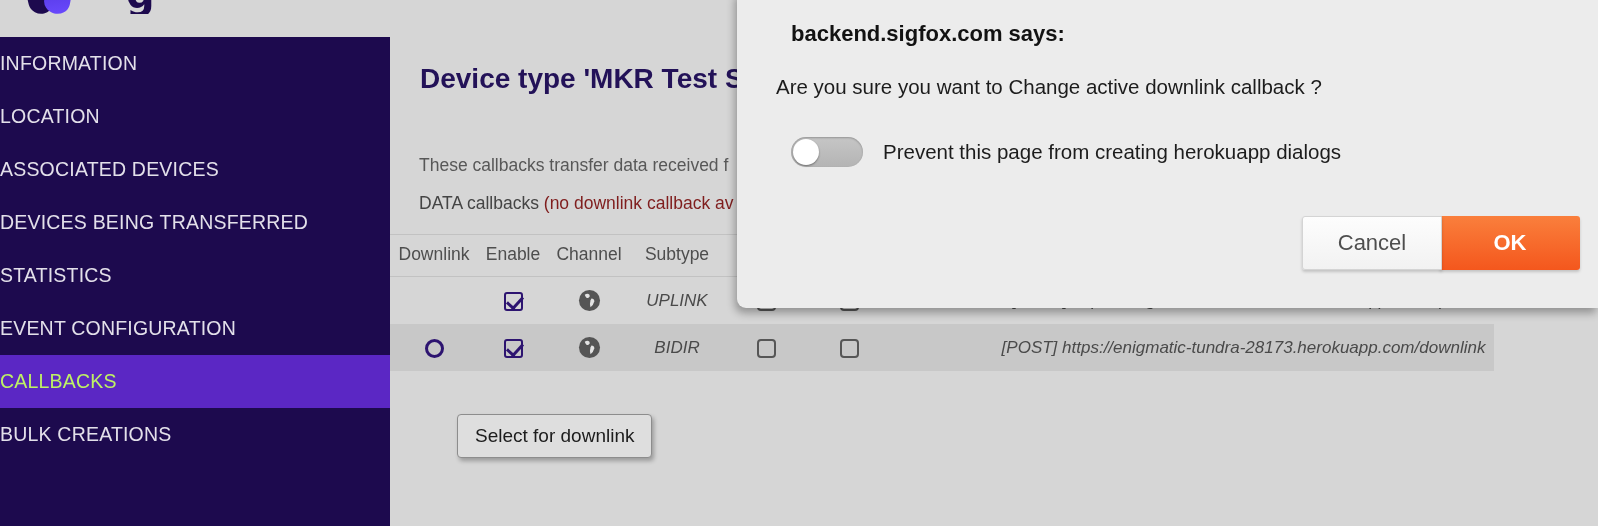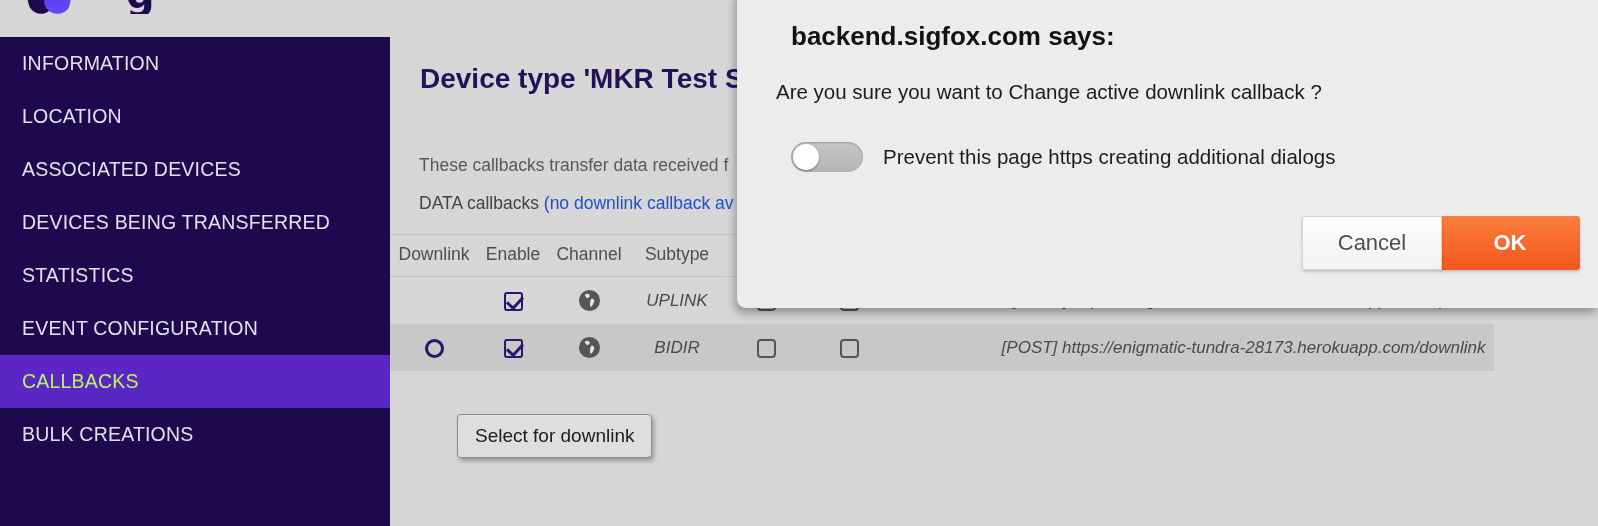--- a/index.html
+++ b/index.html
@@ -50,21 +50,20 @@
 
   
   .sidebar {
     position: absolute; left: 0; top: 37px;
     width: 390px; height: 489px;
     background: #1d0a4e;
   }
   .nav-item {
     height: 53px;
     display: flex; align-items: center;
-    padding-left: 22px;
     color: #e3e0ea;
     font-size: 19.5px;
     letter-spacing: .2px;
     font-family: "Liberation Sans", sans-serif;
     cursor: pointer;
     user-select: none;
   }
   .nav-item.active { background: #5b27c4; color: #bef264; }
 
   
@@ -86,21 +85,21 @@
     font-size: 17.5px;
     color: #585858;
     white-space: nowrap;
   }
   .desc2 {
     margin: 17px 0 0 29px;
     font-size: 17.5px;
     color: #444;
     white-space: nowrap;
   }
-  .desc2 .warn { color: #1d4ed8; }
+  .desc2 .warn { color: #7f1d1d; }
 
   
   .cb-table {
     margin-top: 20px;
     width: 1208px;
     border-collapse: collapse;
     table-layout: fixed;
   }
   .cb-table thead th {
     font-size: 17.5px;
@@ -182,21 +181,21 @@
     position: absolute;
     left: 737px; top: -8px;
     width: 861px; height: 316px;
     background: #ececec;
     border-bottom-left-radius: 9px;
     box-shadow: -2px 5px 9px rgba(0,0,0,0.32);
     padding: 0;
   }
   .dlg-title {
     margin: 29px 0 0 54px;
-    font-size: 26px;
+    font-size: 22px;
     font-weight: bold;
     color: #121212;
     white-space: nowrap;
   }
   .dlg-msg {
     margin: 28px 0 0 39px;
     font-size: 20.5px;
     color: #1c1c1c;
     white-space: nowrap;
   }
@@ -390,21 +389,21 @@
   </div>
 
   <div class="dialog">
     <div class="dlg-title">backend.sigfox.com says:</div>
     <div class="dlg-msg">Are you sure you want to Change active downlink callback ?</div>
 
     <div class="dlg-toggle-row">
       <div class="switch">
         <div class="knob"></div>
       </div>
-      <div class="toggle-label">Prevent this page https creating additional dialogs</div>
+      <div class="toggle-label">Prevent this page from creating herokuapp dialogs</div>
     </div>
 
     <div class="dlg-buttons">
       <button class="btn btn-cancel">Cancel</button>
       <button class="btn btn-ok">OK</button>
     </div>
   </div>
 
 </div>
 

